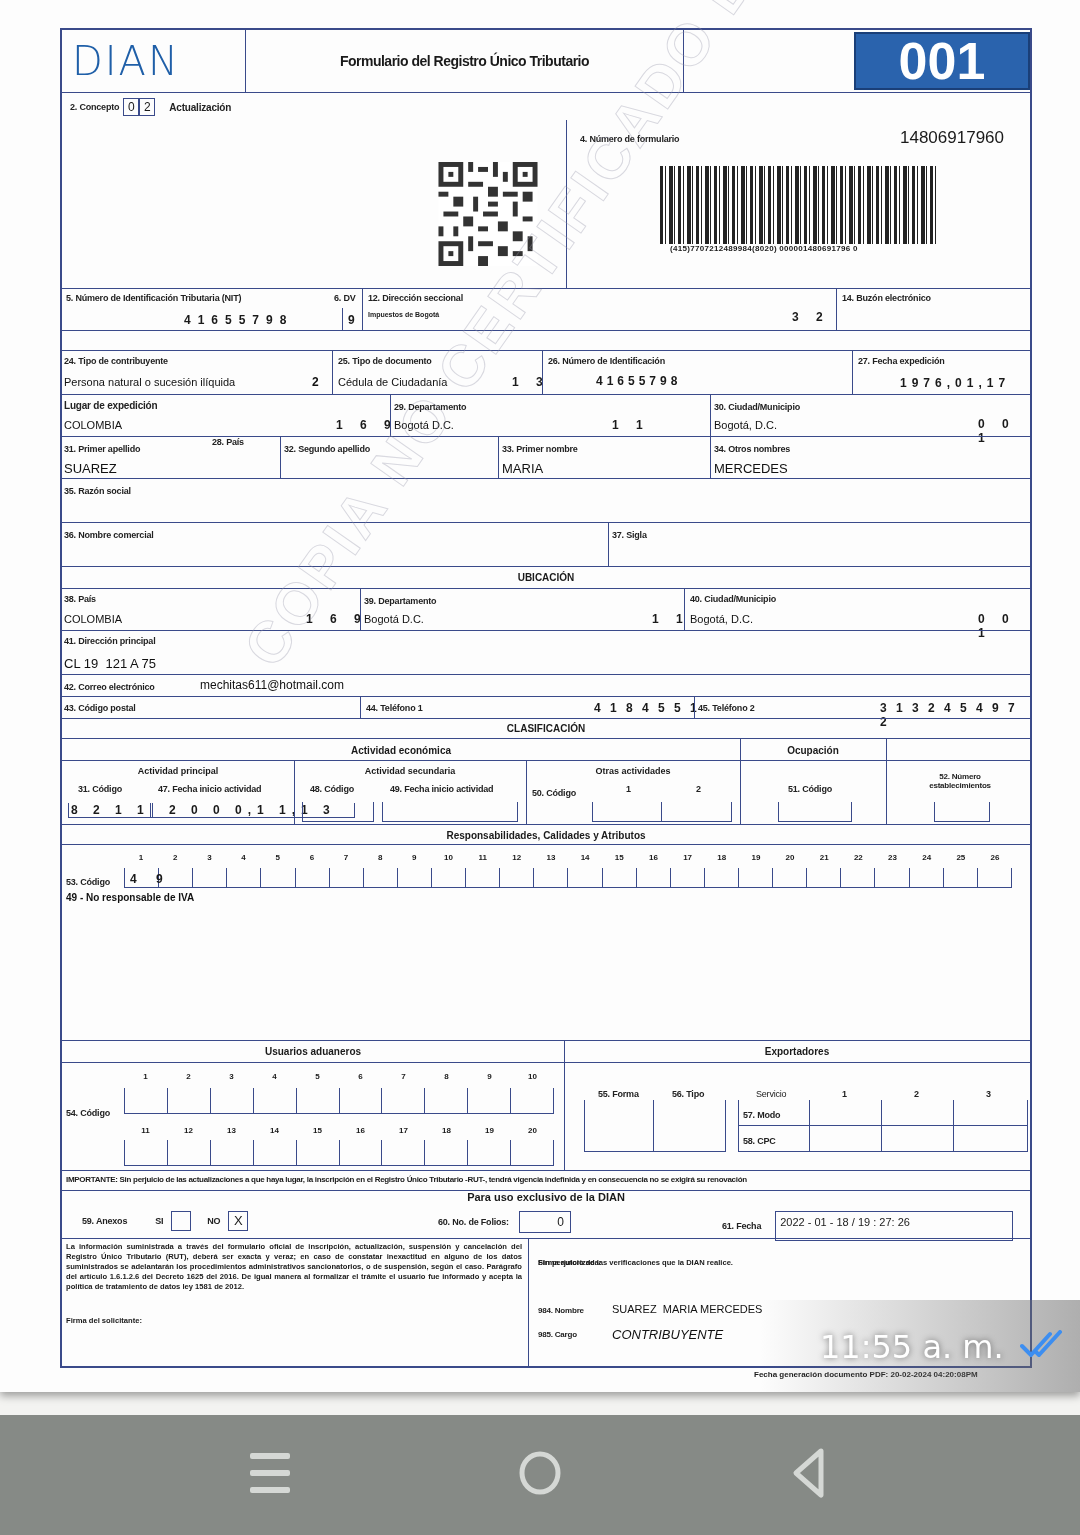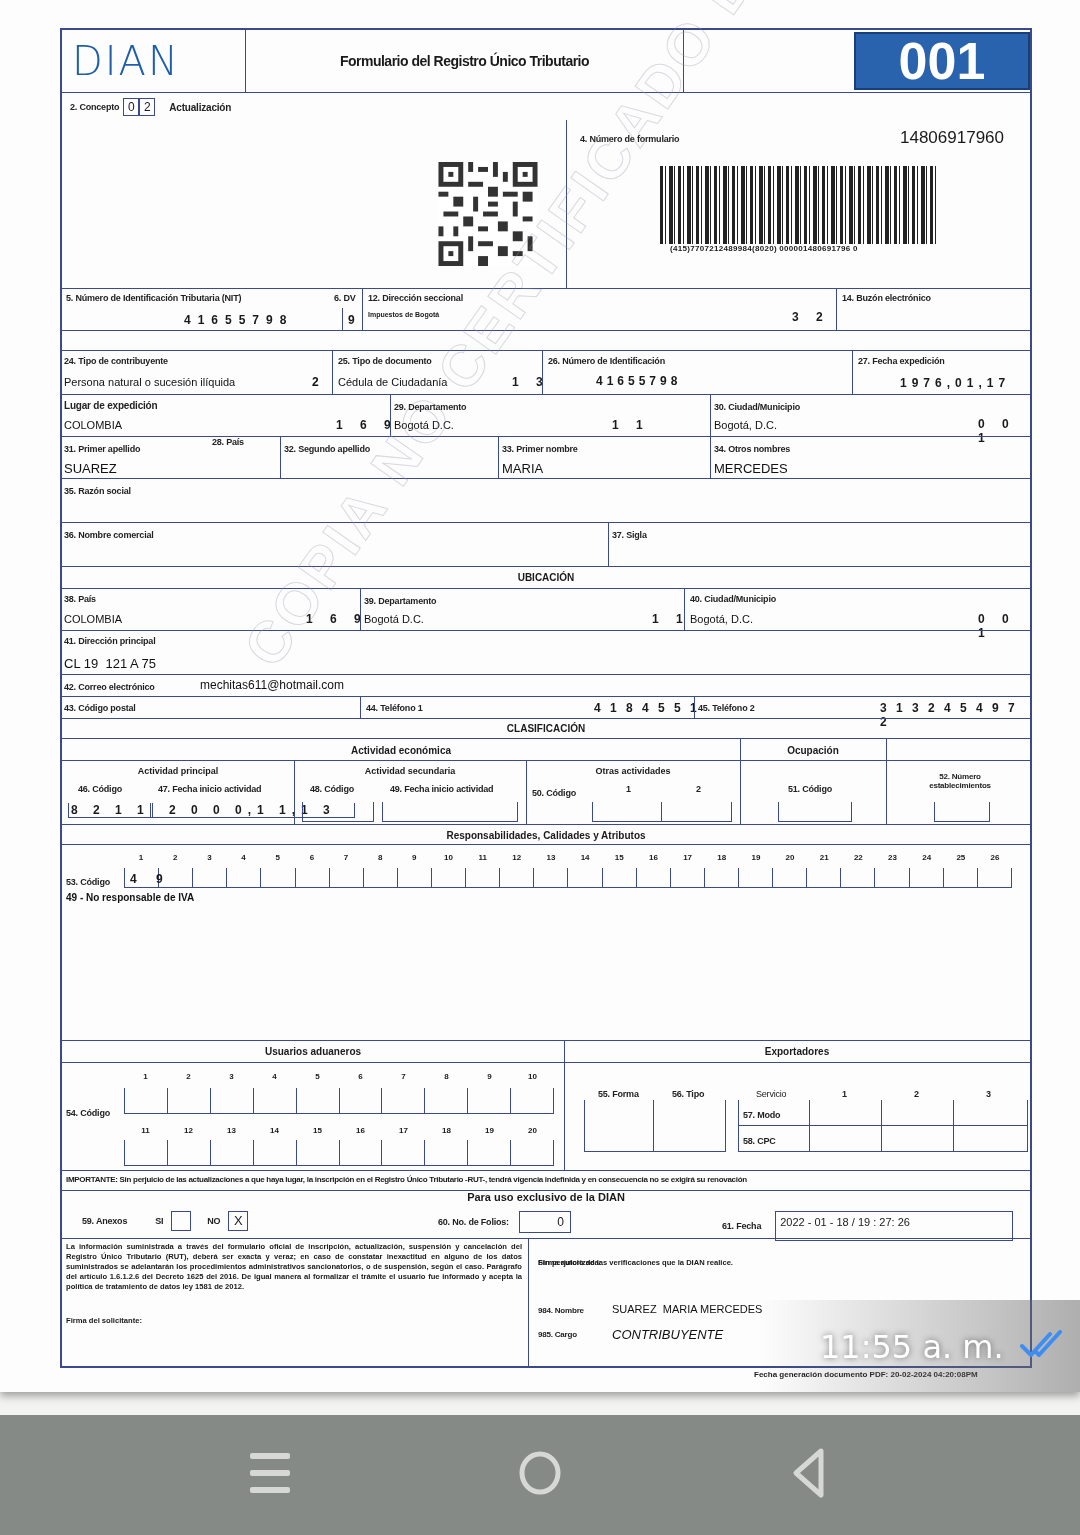--- a/index.html
+++ b/index.html
@@ -203,21 +203,21 @@
     <div class="hline" style="top:708px;"></div>
 
     <div class="abs sec-title" style="left:0;width:678px;top:715px;">Actividad económica</div>
     <div class="vline" style="left:678px;top:708px;height:86px;"></div>
     <div class="abs sec-title" style="left:678px;width:146px;top:715px;">Ocupación</div>
     <div class="vline" style="left:824px;top:708px;height:86px;"></div>
     <div class="abs bl" style="left:0;width:678px;top:730px;border-top-width:1.5px;"></div>
     <div class="abs bl" style="left:678px;right:0;top:730px;border-top-width:1.5px;"></div>
 
     <div class="abs sec-title" style="left:0;width:232px;top:736px;font-size:9px;">Actividad principal</div>
-    <div class="abs lbl" style="left:16px;top:754px;">46. Código</div>
+    <div class="abs lbl" style="left:16px;top:754px;">31. Código</div>
     <div class="abs lbl" style="left:96px;top:754px;">47. Fecha inicio actividad</div>
     <div class="abs digits" style="left:6px;top:773px;letter-spacing:6px;border-left:1.5px solid #3a4a8a;border-right:1.5px solid #3a4a8a;border-bottom:1.5px solid #3a4a8a;padding:0 2px;">8 2 1 1</div>
     <div class="abs digits" style="left:88px;top:773px;letter-spacing:6px;border-left:1.5px solid #3a4a8a;border-right:1.5px solid #3a4a8a;border-bottom:1.5px solid #3a4a8a;padding:0 18px;">2 0 0 0,1 1,1 3</div>
     <div class="vline" style="left:232px;top:730px;height:64px;"></div>
 
     <div class="abs sec-title" style="left:232px;width:232px;top:736px;font-size:9px;">Actividad secundaria</div>
     <div class="abs lbl" style="left:248px;top:754px;">48. Código</div>
     <div class="abs lbl" style="left:328px;top:754px;">49. Fecha inicio actividad</div>
     <div class="abs bl" style="left:240px;top:772px;width:72px;height:20px;border-left-width:1.5px;border-right-width:1.5px;border-bottom-width:1.5px;"></div>
     <div class="abs bl" style="left:320px;top:772px;width:136px;height:20px;border-left-width:1.5px;border-right-width:1.5px;border-bottom-width:1.5px;"></div>

